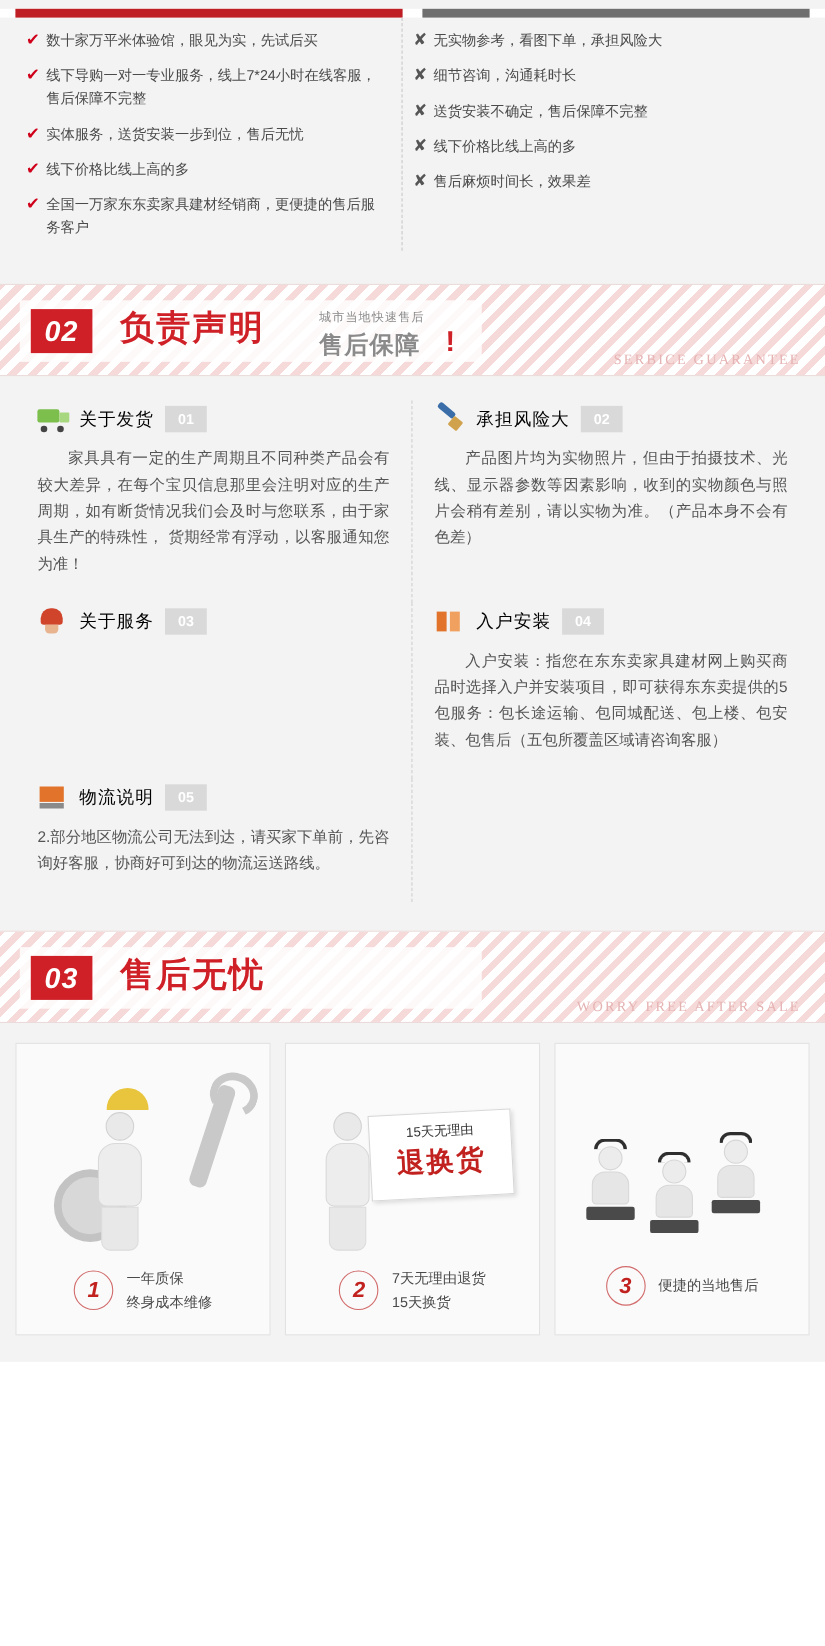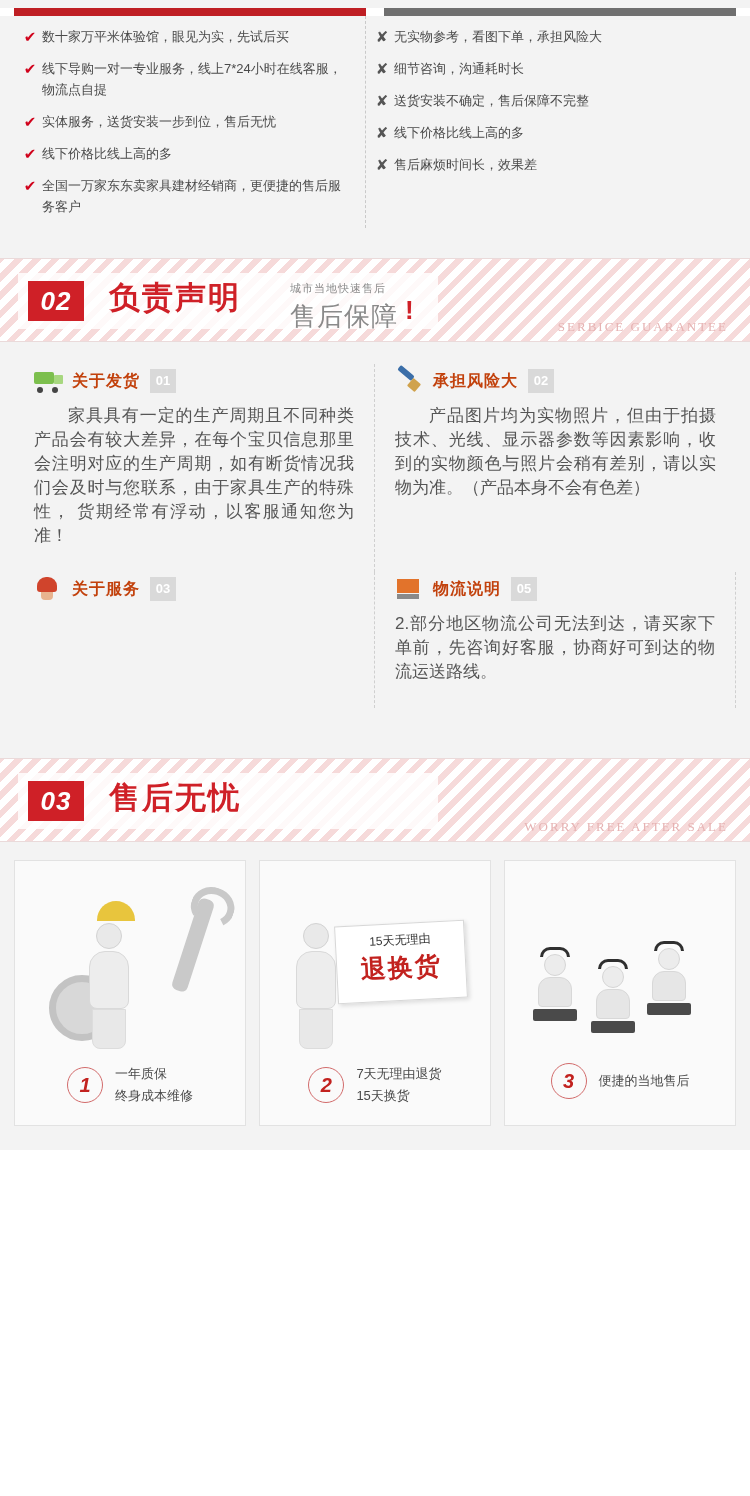--- a/index.html
+++ b/index.html
@@ -91,22 +91,22 @@
   .banner .sub-top {
     position:absolute;
     left:290px; top:22px;
     font-size:11px;
     color:#8a8a8a;
     letter-spacing:1px;
   }
   .banner .sub-main {
     position:absolute;
     left:290px; top:40px;
-    font-size:26px;
-    font-weight:normal;
+    font-size:22px;
+    font-weight:bold;
     color:#8a8a8a;
     letter-spacing:1px;
   }
   .banner .sub-bang {
     position:absolute;
     left:405px; top:36px;
     font-size:26px;
     font-weight:bold;
     color:#cf2027;
   }
@@ -141,36 +141,36 @@
     align-items:center;
     margin:4px 0 10px 0;
   }
   .g-ico {
     width:30px; height:26px;
     margin-right:8px;
     position:relative;
   }
   .g-title {
     font-size:16px;
-    font-weight:bold;
-    color:#c2410c;
+    font-weight:normal;
+    color:#000000;
     letter-spacing:1px;
   }
   .g-idx {
     margin-left:10px;
-    width:26px; height:24px;
+    width:38px; height:24px;
     background:#d9d9d9;
     color:#fff;
     font-size:13px;
     font-weight:bold;
     text-align:center;
     line-height:24px;
   }
   .g-body {
-    font-size:17px;
+    font-size:14px;
     line-height:24px;
     color:#555;
     text-align:justify;
   }
   .g-body p { margin:0; }
   .g-body p.indent { text-indent:2em; }
 
   
   .ic-truck {
     position:absolute; left:0; top:4px;
@@ -316,21 +316,21 @@
 
   <div class="compare">
     <div class="compare-inner">
       <div class="compare-col left">
         <div class="cmp-row">
           <div class="cmp-mark tick">✔</div>
           <div class="cmp-text">数十家万平米体验馆，眼见为实，先试后买</div>
         </div>
         <div class="cmp-row">
           <div class="cmp-mark tick">✔</div>
-          <div class="cmp-text">线下导购一对一专业服务，线上7*24小时在线客服，物流点自提</div>
+          <div class="cmp-text">线下导购一对一专业服务，线上7*24小时在线客服，售后保障不完整</div>
         </div>
         <div class="cmp-row">
           <div class="cmp-mark tick">✔</div>
           <div class="cmp-text">实体服务，送货安装一步到位，售后无忧</div>
         </div>
         <div class="cmp-row">
           <div class="cmp-mark tick">✔</div>
           <div class="cmp-text">线下价格比线上高的多</div>
         </div>
         <div class="cmp-row">
@@ -408,20 +408,33 @@
       <div class="g-cell left">
         <div class="g-head">
           <div class="g-ico">
             <span class="ic-serv"></span>
           </div>
           <div class="g-title">关于服务</div>
           <div class="g-idx">03</div>
         </div>
       </div>
 
+      <div class="g-cell right">
+        <div class="g-head">
+          <div class="g-ico">
+            <span class="ic-box-l"></span>
+              <span class="ic-box-r"></span>
+          </div>
+          <div class="g-title">入户安装</div>
+          <div class="g-idx">04</div>
+        </div>
+        <div class="g-body">
+          <p class="indent">入户安装：指您在东东卖家具建材网上购买商品时选择入户并安装项目，即可获得东东卖提供的5包服务：包长途运输、包同城配送、包上楼、包安装、包售后（五包所覆盖区域请咨询客服）</p>
+        </div>
+      </div>
 
       <div class="g-cell left">
         <div class="g-head">
           <div class="g-ico">
             <span class="ic-pal"></span>
           </div>
           <div class="g-title">物流说明</div>
           <div class="g-idx">05</div>
         </div>
         <div class="g-body">

